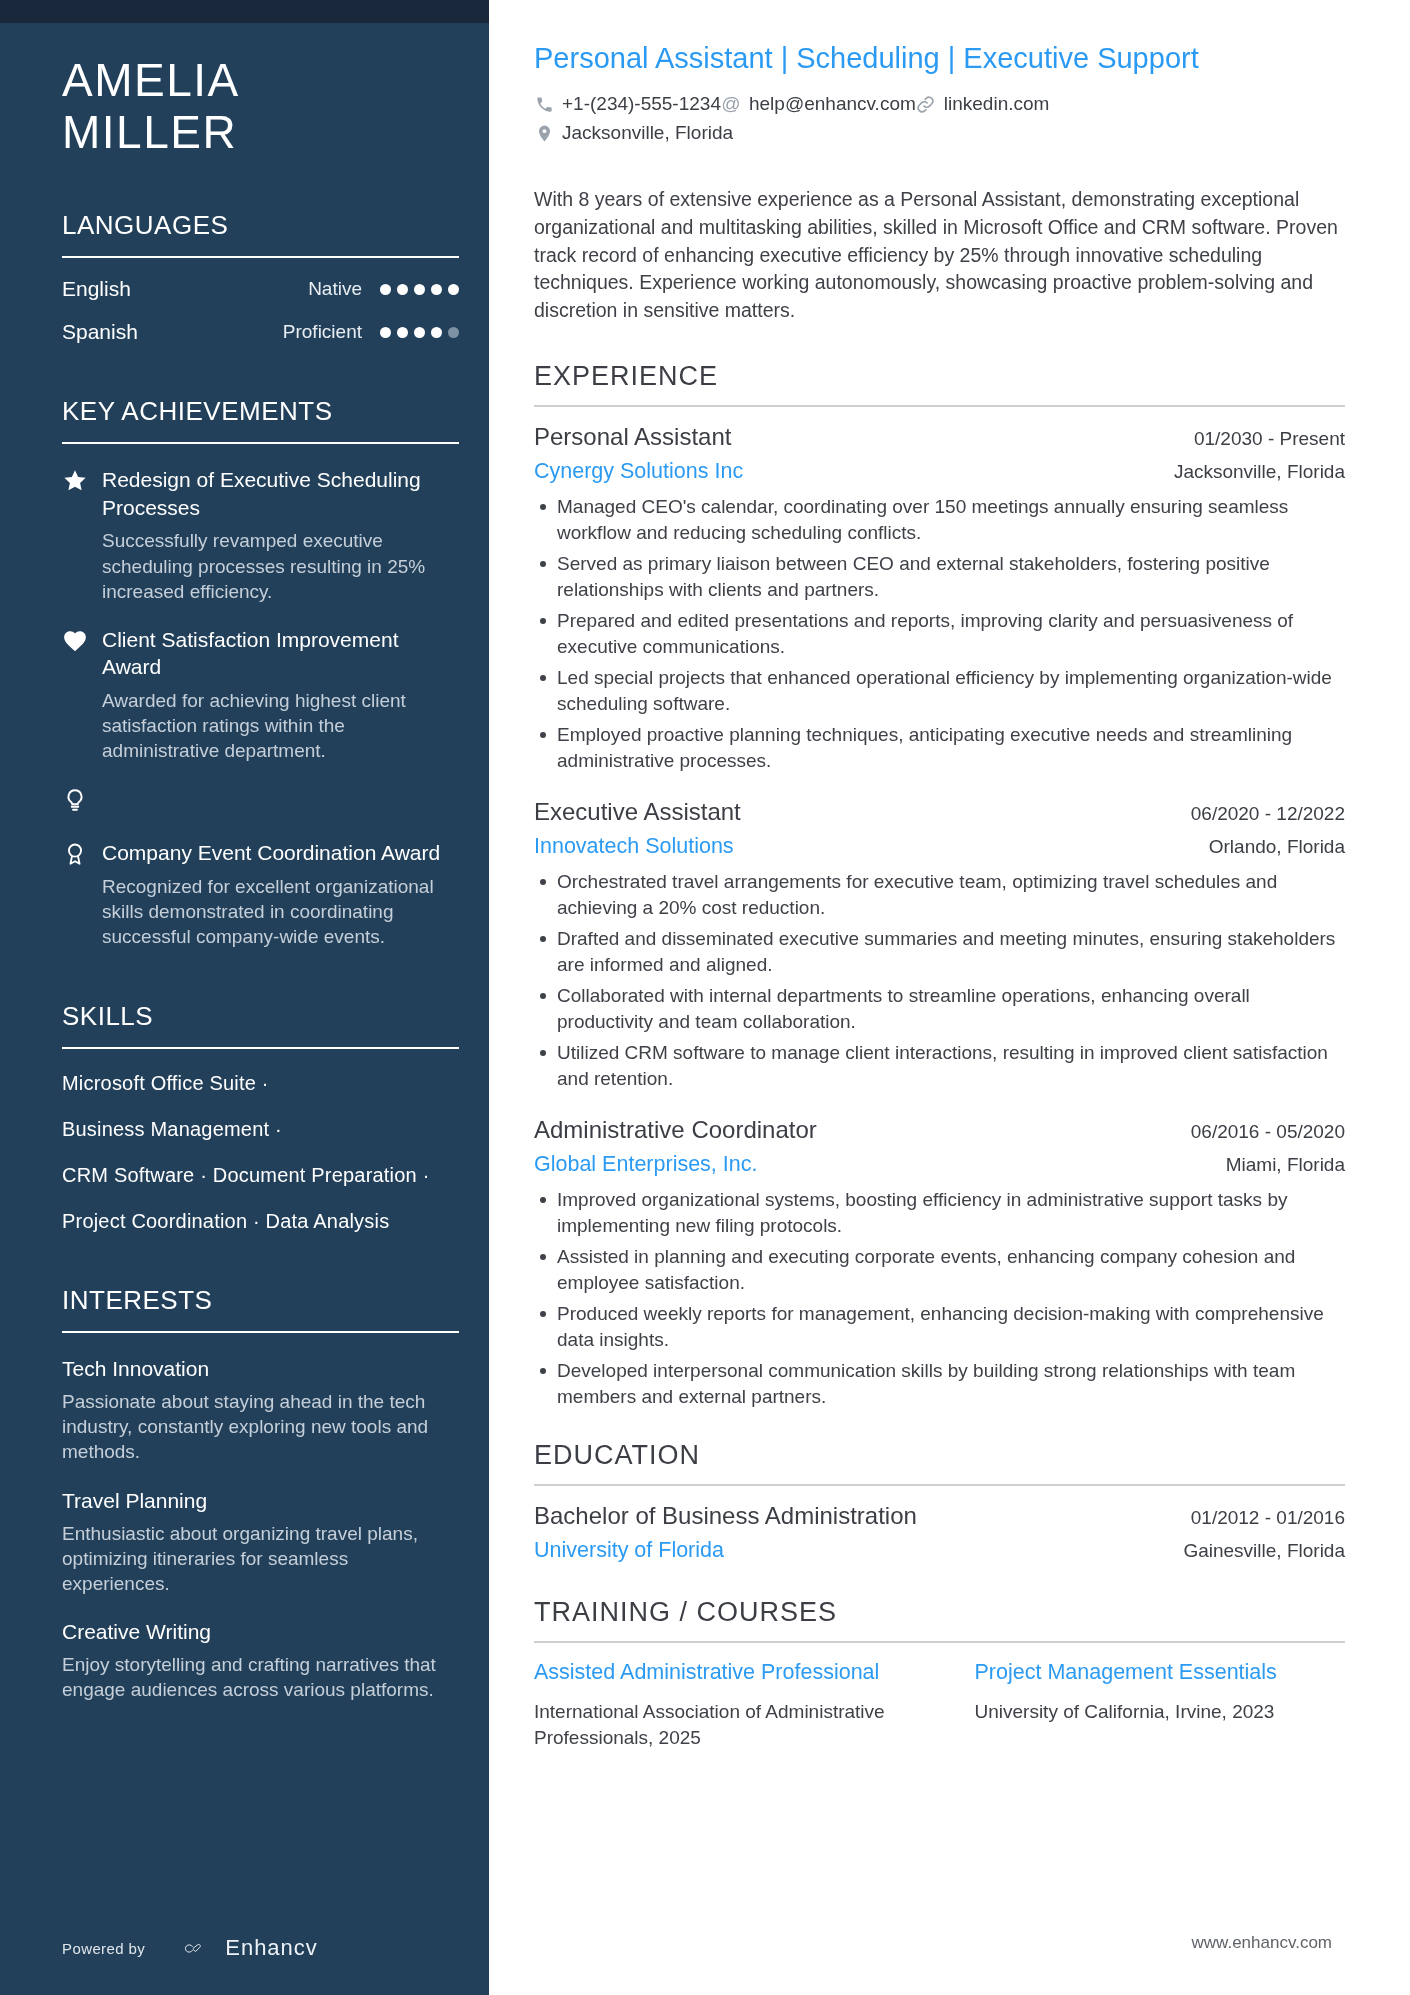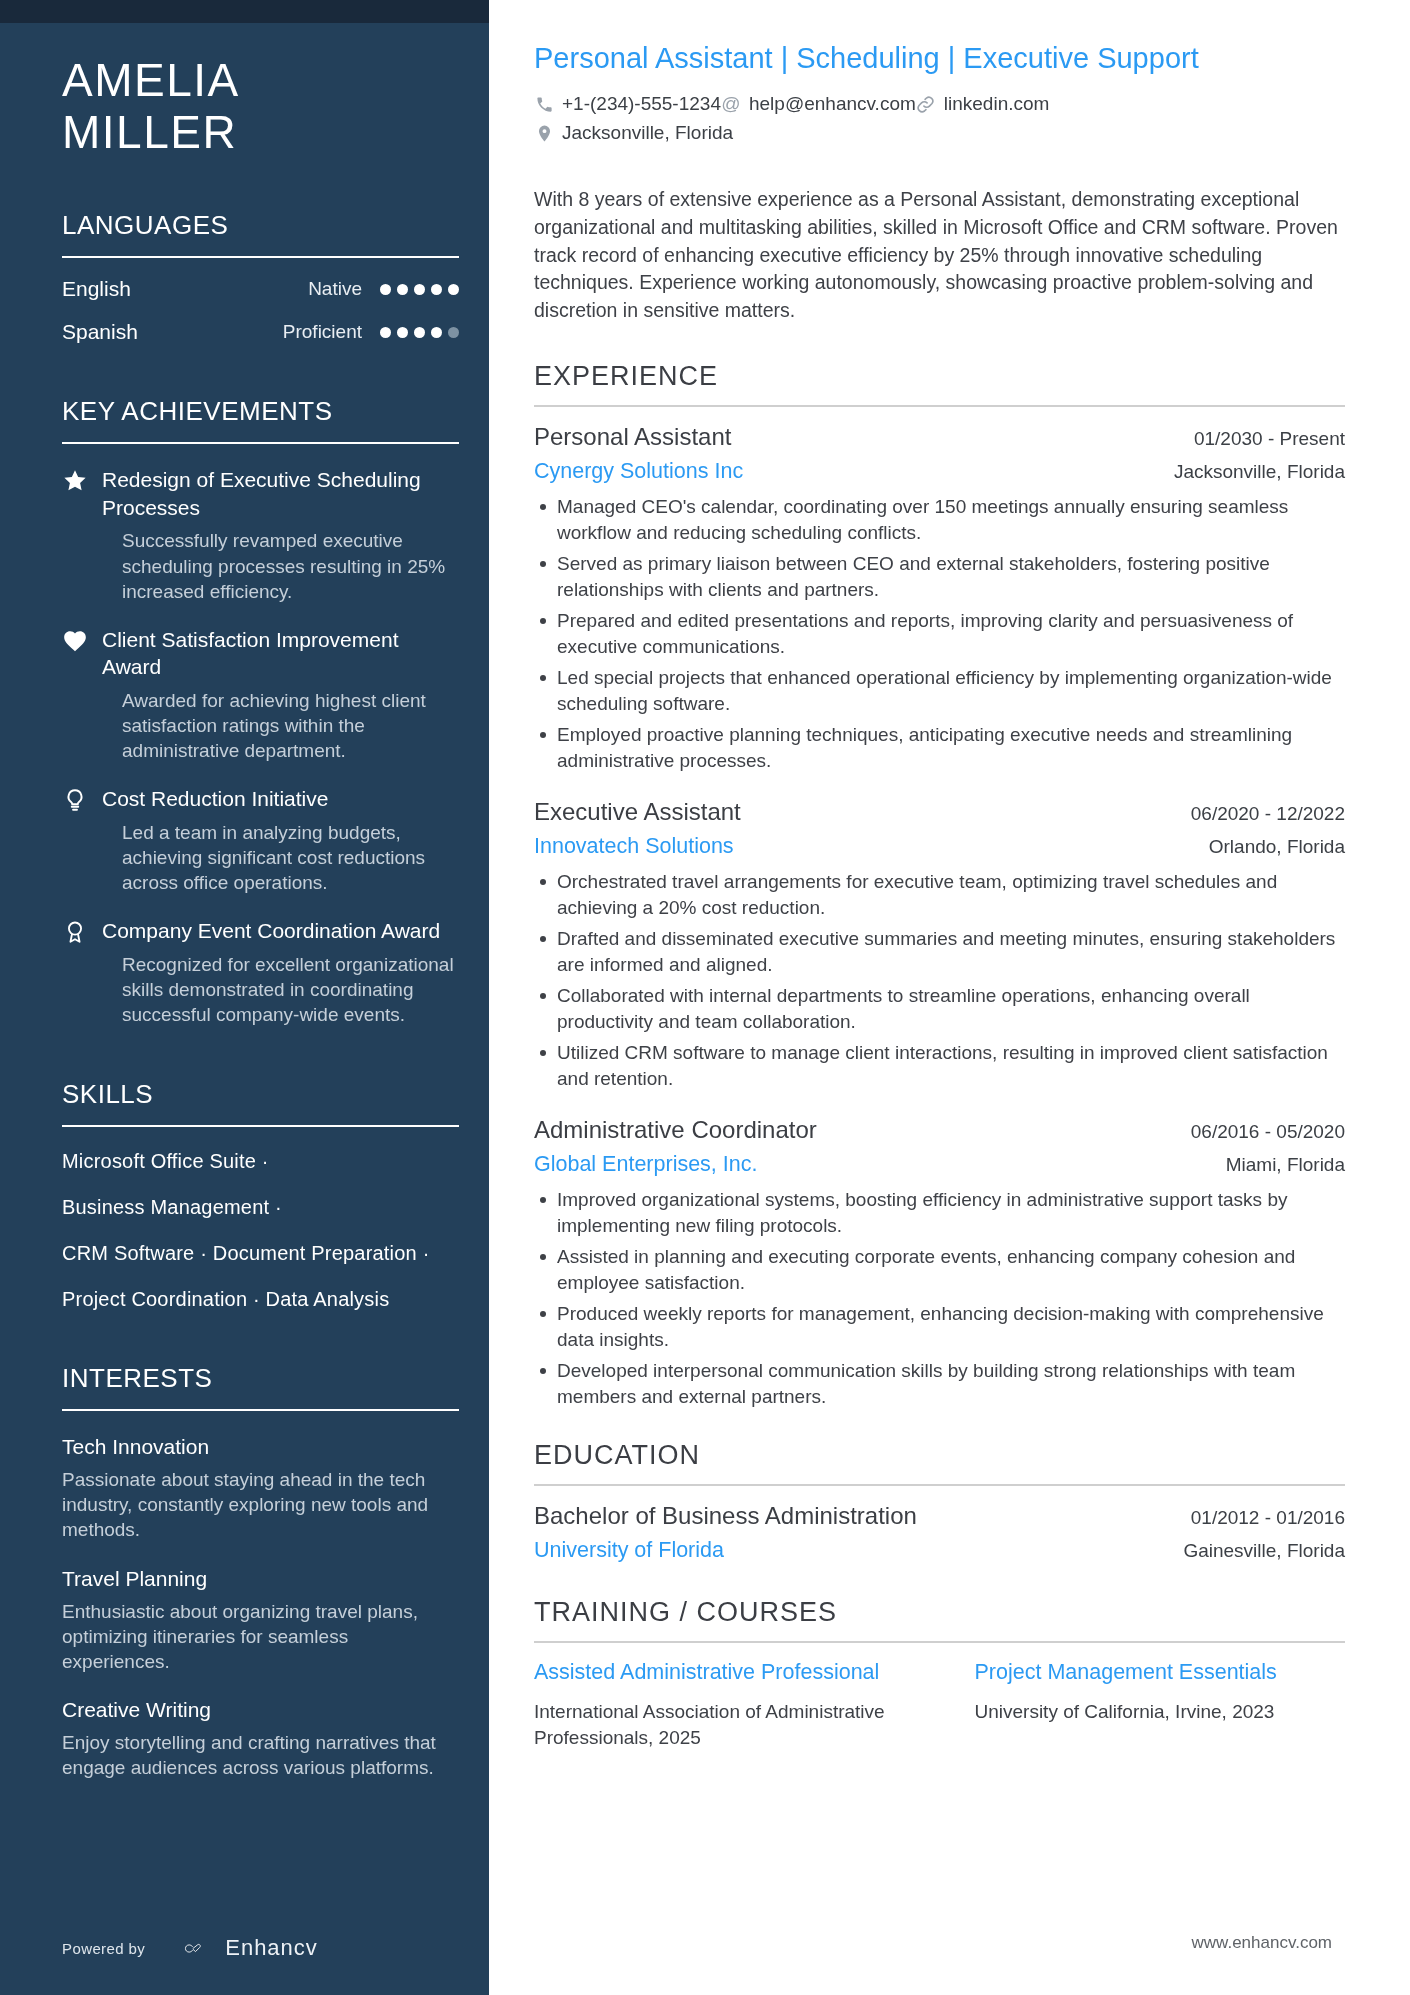--- a/index.html
+++ b/index.html
@@ -14,21 +14,21 @@
   .lang-row{display:flex;align-items:center;margin-top:19px;}
   .lang-name{flex:1;font-size:21px;color:#fff;}
   .lang-level{font-size:19px;color:#e9eef3;margin-right:18px;}
   .dots{display:flex;gap:6px;align-items:center;}
   .dot{width:11px;height:11px;border-radius:50%;background:#fff;}
   .dot.dim{background:#7d92a3;}
   .ach-item{display:flex;margin-top:22px;}
   .ach-icon{width:40px;flex:0 0 40px;padding-top:2px;}
   .ach-icon svg{width:26px;height:26px;}
   .ach-title{font-size:21px;line-height:1.32;color:#fff;}
-  .ach-desc{font-size:19px;line-height:1.32;color:#c5cfd9;margin-top:7px;margin-left:20px;}
+  .ach-desc{font-size:19px;line-height:1.32;color:#c5cfd9;margin-top:7px;}
   .skill-line{font-size:20px;color:#fff;margin-top:23px;letter-spacing:.2px;}
   .int-title{font-size:21px;color:#fff;margin-top:24px;}
   .int-desc{font-size:19px;line-height:1.32;color:#c5cfd9;margin-top:8px;}
   .sb-footer{position:absolute;left:62px;bottom:34px;display:flex;align-items:center;gap:26px;}
   .powered{font-size:15px;color:#dfe6ec;letter-spacing:.4px;}
   .brandwrap{display:flex;align-items:center;gap:10px;}
   .brandwrap svg{width:44px;height:24px;}
   .brand{font-size:22px;color:#eef2f6;letter-spacing:1px;}
 
   
@@ -116,24 +116,20 @@
             <div>
               <div class="ach-title">Client Satisfaction Improvement Award</div>
               <div class="ach-desc">Awarded for achieving highest client satisfaction ratings within the administrative department.</div>
             </div>
           </div>
           <div class="ach-item">
             <span class="ach-icon"><svg viewBox="0 0 24 24" fill="none" stroke="#fff" stroke-width="1.8" stroke-linecap="round">
                 <path d="M9 18.2h6M10.2 21h3.6"></path>
                 <path d="M12 3a6 6 0 0 1 3.6 10.8c-.7.55-1.1 1.4-1.1 2.2H9.5c0-.8-.4-1.65-1.1-2.2A6 6 0 0 1 12 3z"></path>
               </svg></span>
-            <div>
-              <div class="ach-title">Cost Reduction Initiative</div>
-              <div class="ach-desc">Led a team in analyzing budgets, achieving significant cost reductions across office operations.</div>
-            </div>
           </div>
           <div class="ach-item">
             <span class="ach-icon"><svg viewBox="0 0 24 24" fill="none" stroke="#fff" stroke-width="1.7" stroke-linejoin="round">
                 <circle cx="12" cy="8.8" r="5.6"></circle>
                 <path d="M9.3 13.6L7.8 21l4.2-2.3 4.2 2.3-1.5-7.4"></path>
               </svg></span>
             <div>
               <div class="ach-title">Company Event Coordination Award</div>
               <div class="ach-desc">Recognized for excellent organizational skills demonstrated in coordinating successful company-wide events.</div>
             </div>

